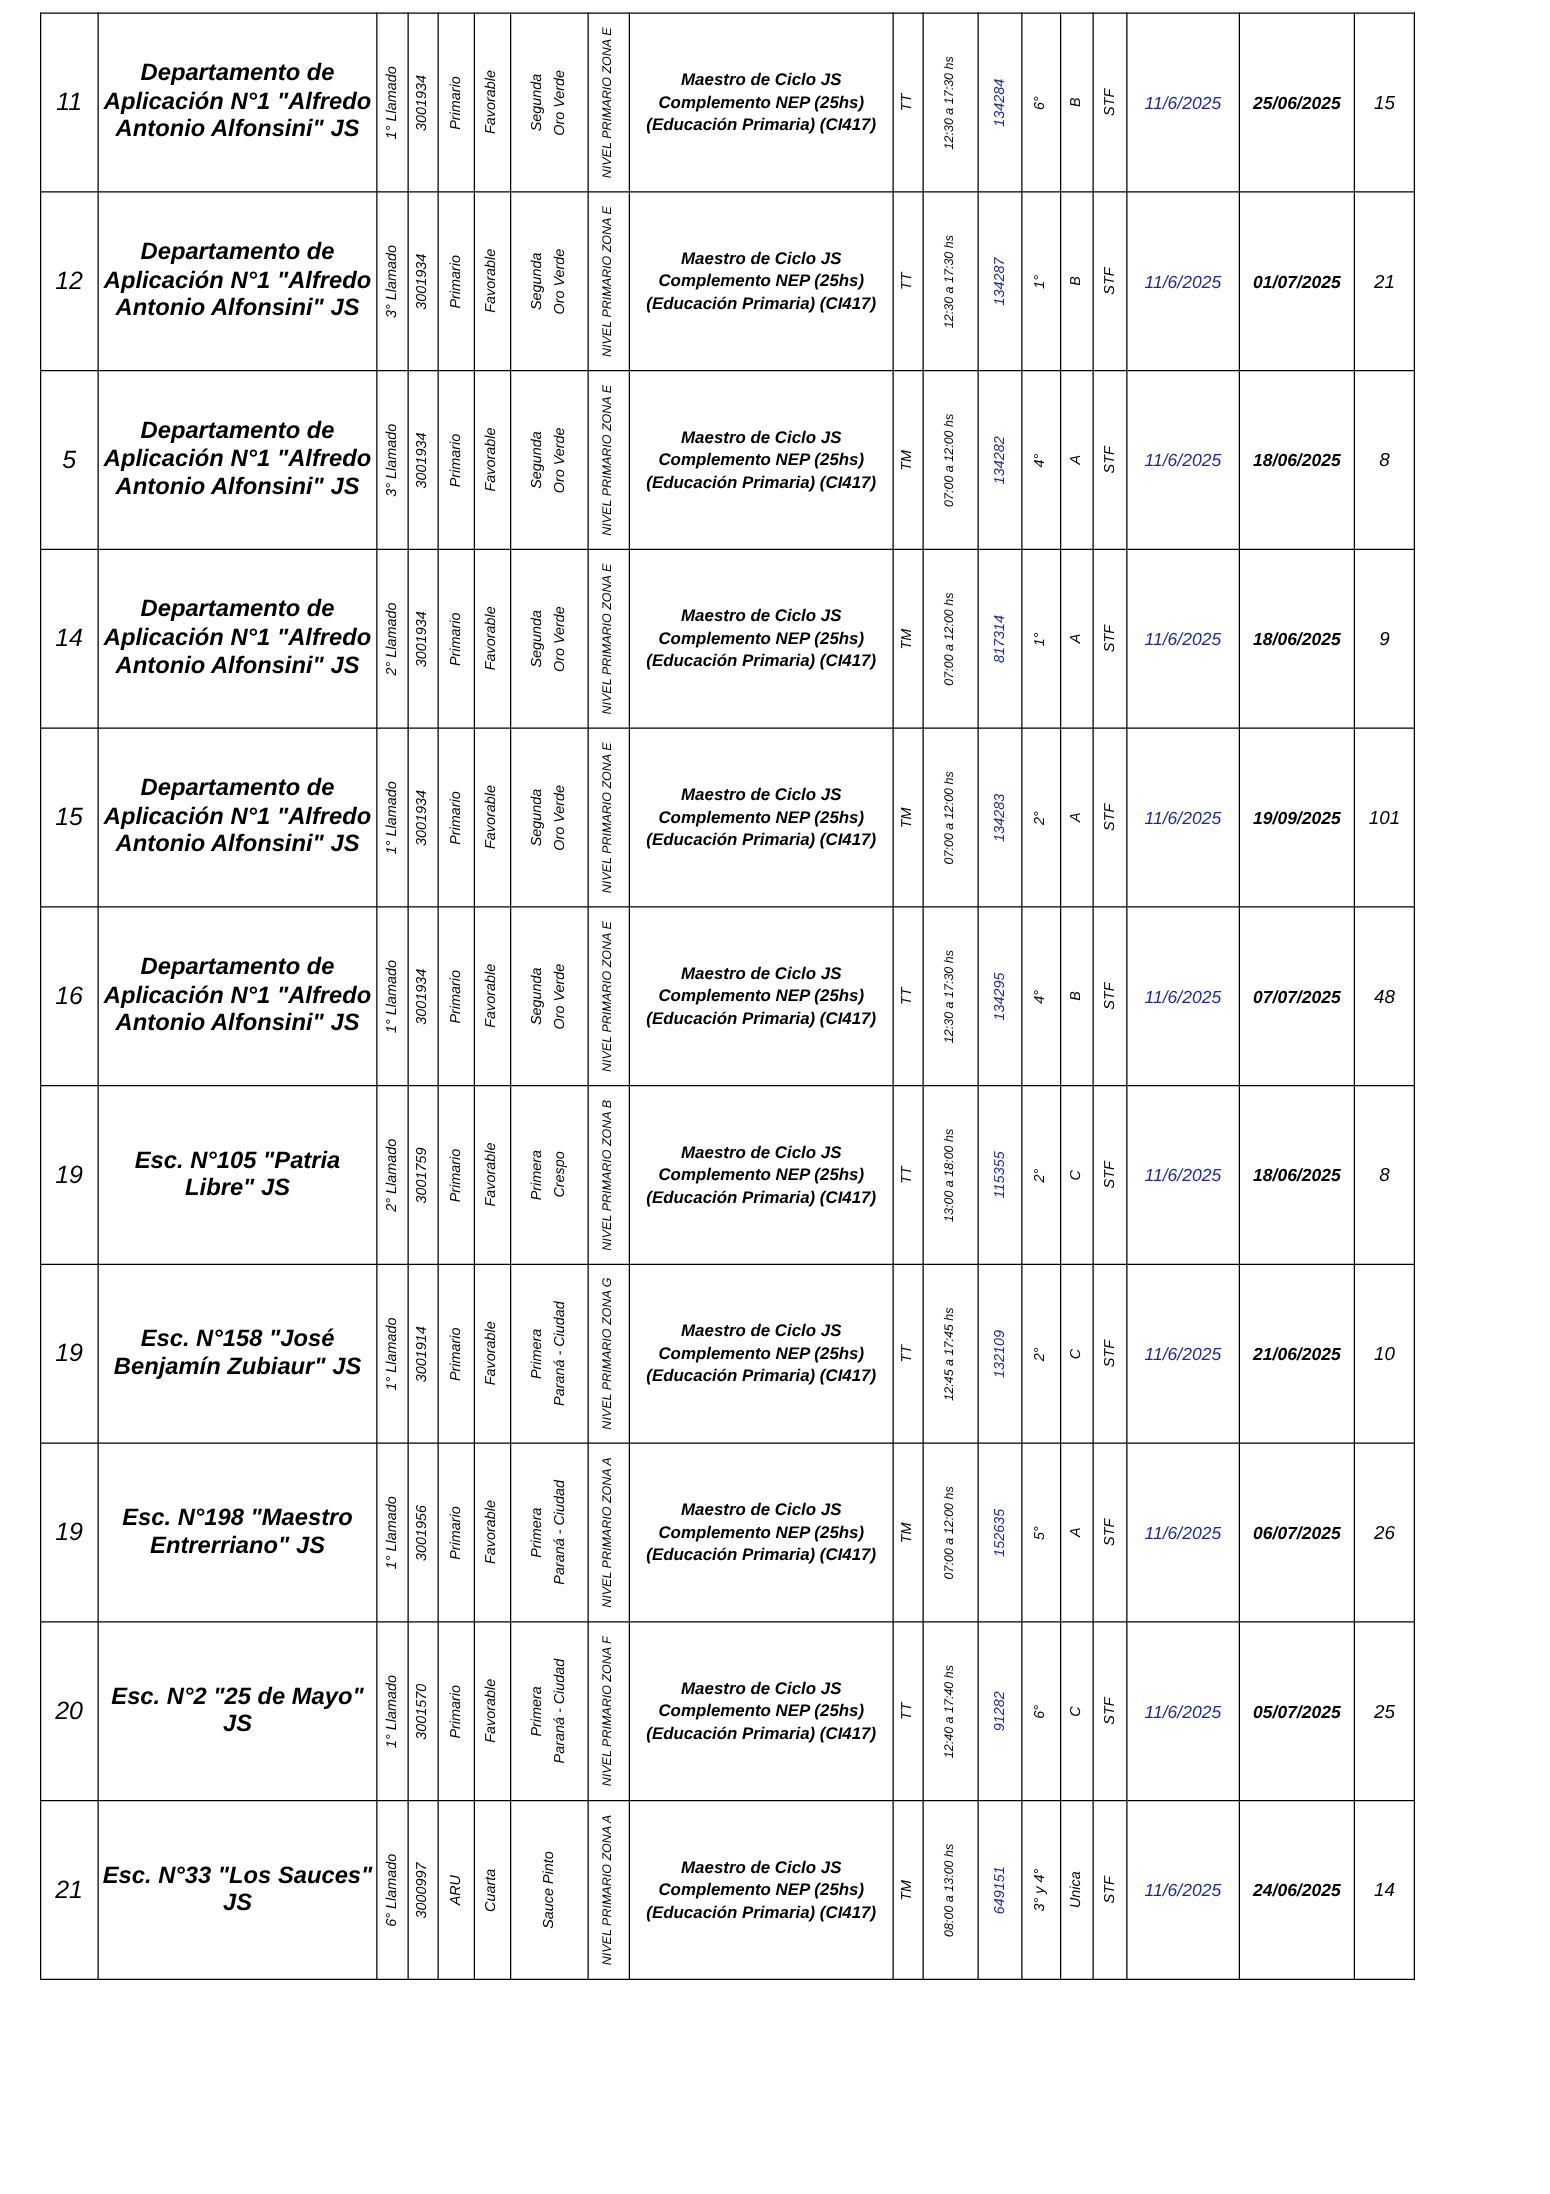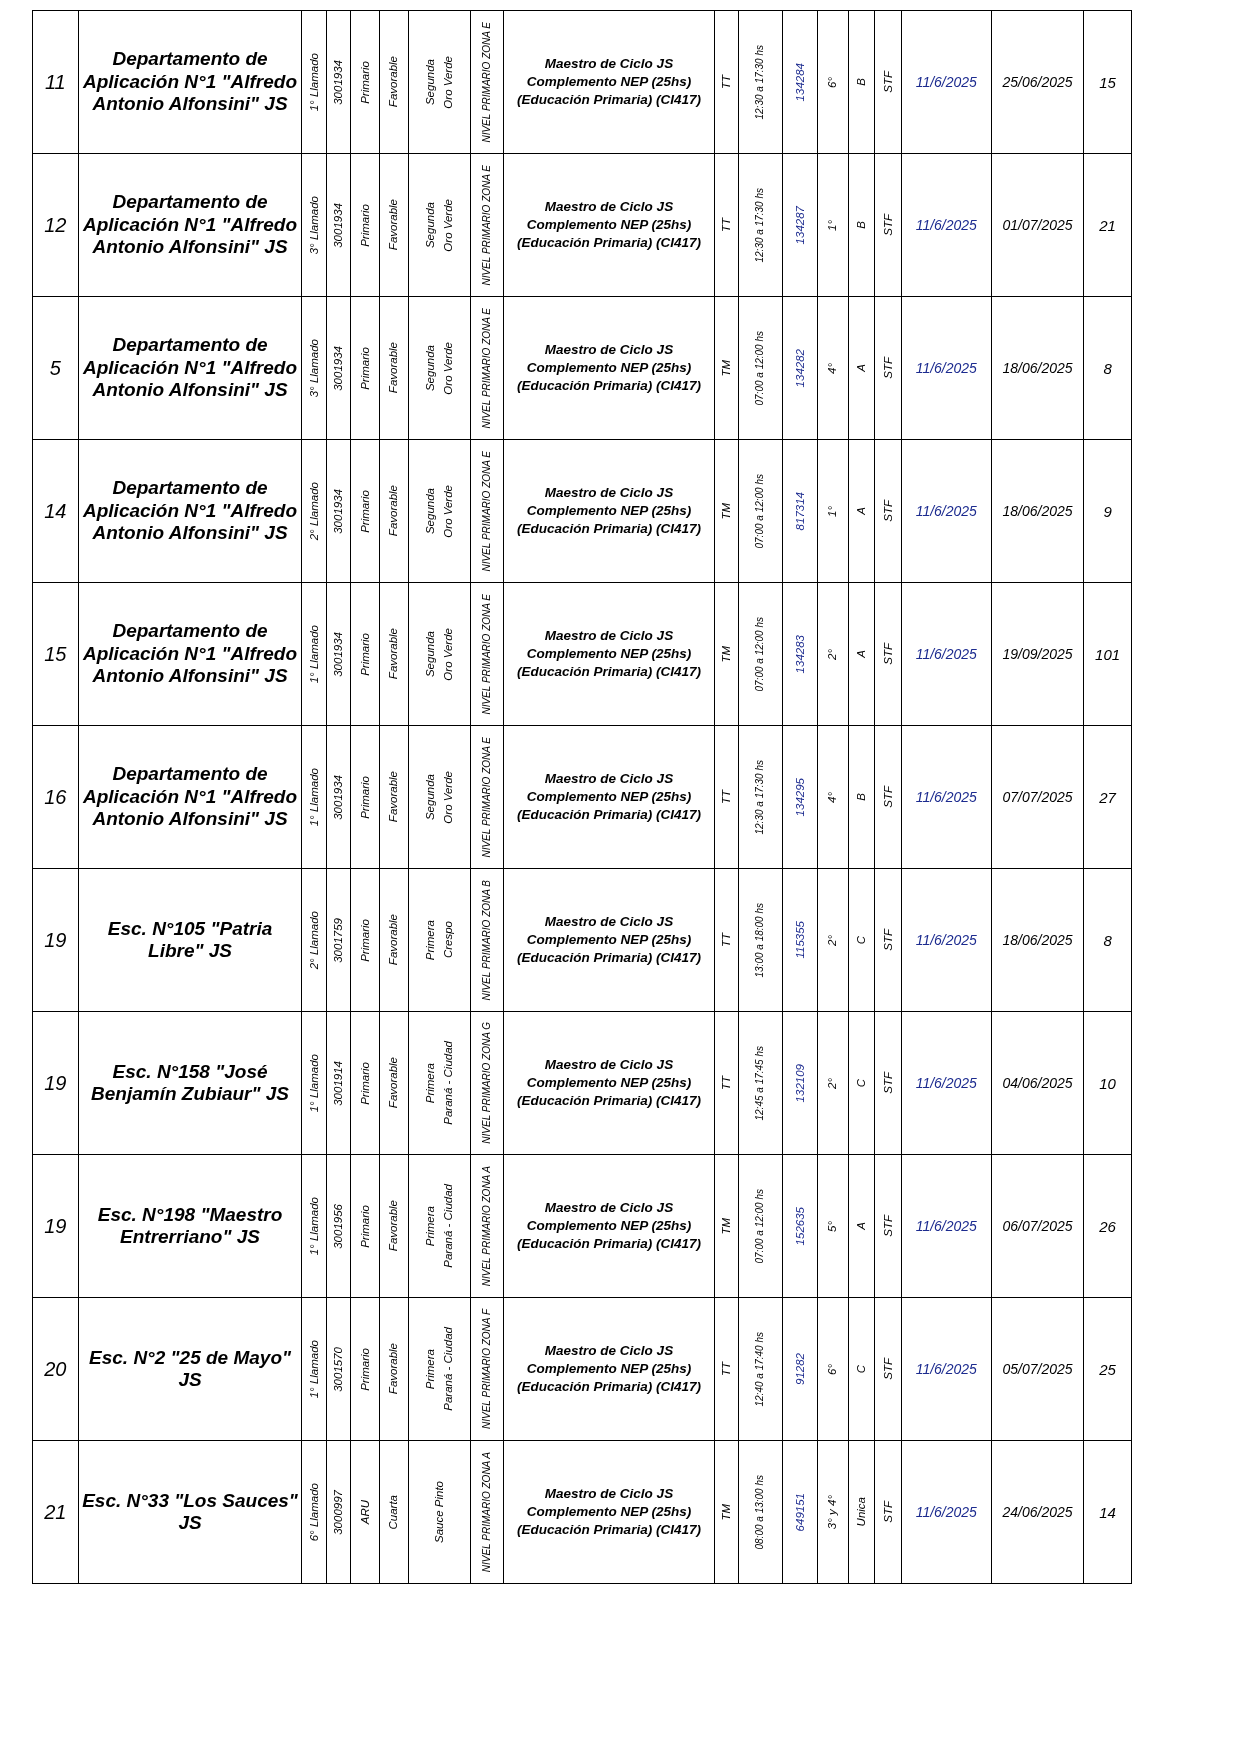--- a/index.html
+++ b/index.html
@@ -41,21 +41,21 @@
   .c-dept     { width: 28px; }
   .c-zone     { width: 30px; }
   .c-charge   { width: 198px; }
   .c-turn     { width: 22px; }
   .c-hours    { width: 40px; }
   .c-code     { width: 32px; }
   .c-grade    { width: 28px; }
   .c-div      { width: 24px; }
   .c-cond     { width: 24px; }
   .c-date1    { width: 84px; }
-  .c-date2    { width: 86px; }
+  .c-date2    { width: 86px; font-weight: bold; }
   .c-days     { width: 44px; }
 
   .cell-num {
     font-size: 20px;
     font-weight: normal;
     font-style: italic;
   }
   .cell-school {
     font-size: 19px;
     font-weight: bold;
@@ -526,21 +526,21 @@
               <span class="rot">B</span>
             </div>
           </td>
           <td class="c-cond vert">
             <div class="vcenter">
               <span class="rot">STF</span>
             </div>
           </td>
           <td class="c-date1 cell-date blue">11/6/2025</td>
           <td class="c-date2 cell-date">07/07/2025</td>
-          <td class="c-days cell-days">27</td>
+          <td class="c-days cell-days">48</td>
         </tr>
         <tr class="row">
           <td class="c-num cell-num">19</td>
           <td class="c-school cell-school">Esc. N°105 "Patria Libre" JS</td>
           <td class="c-call vert">
             <div class="vcenter">
               <span class="rot">2° Llamado</span>
             </div>
           </td>
           <td class="c-cue vert">
@@ -663,21 +663,21 @@
             <div class="vcenter">
               <span class="rot">C</span>
             </div>
           </td>
           <td class="c-cond vert">
             <div class="vcenter">
               <span class="rot">STF</span>
             </div>
           </td>
           <td class="c-date1 cell-date blue">11/6/2025</td>
-          <td class="c-date2 cell-date">04/06/2025</td>
+          <td class="c-date2 cell-date">21/06/2025</td>
           <td class="c-days cell-days">10</td>
         </tr>
         <tr class="row">
           <td class="c-num cell-num">19</td>
           <td class="c-school cell-school">Esc. N°198 "Maestro Entrerriano" JS</td>
           <td class="c-call vert">
             <div class="vcenter">
               <span class="rot">1° Llamado</span>
             </div>
           </td>

